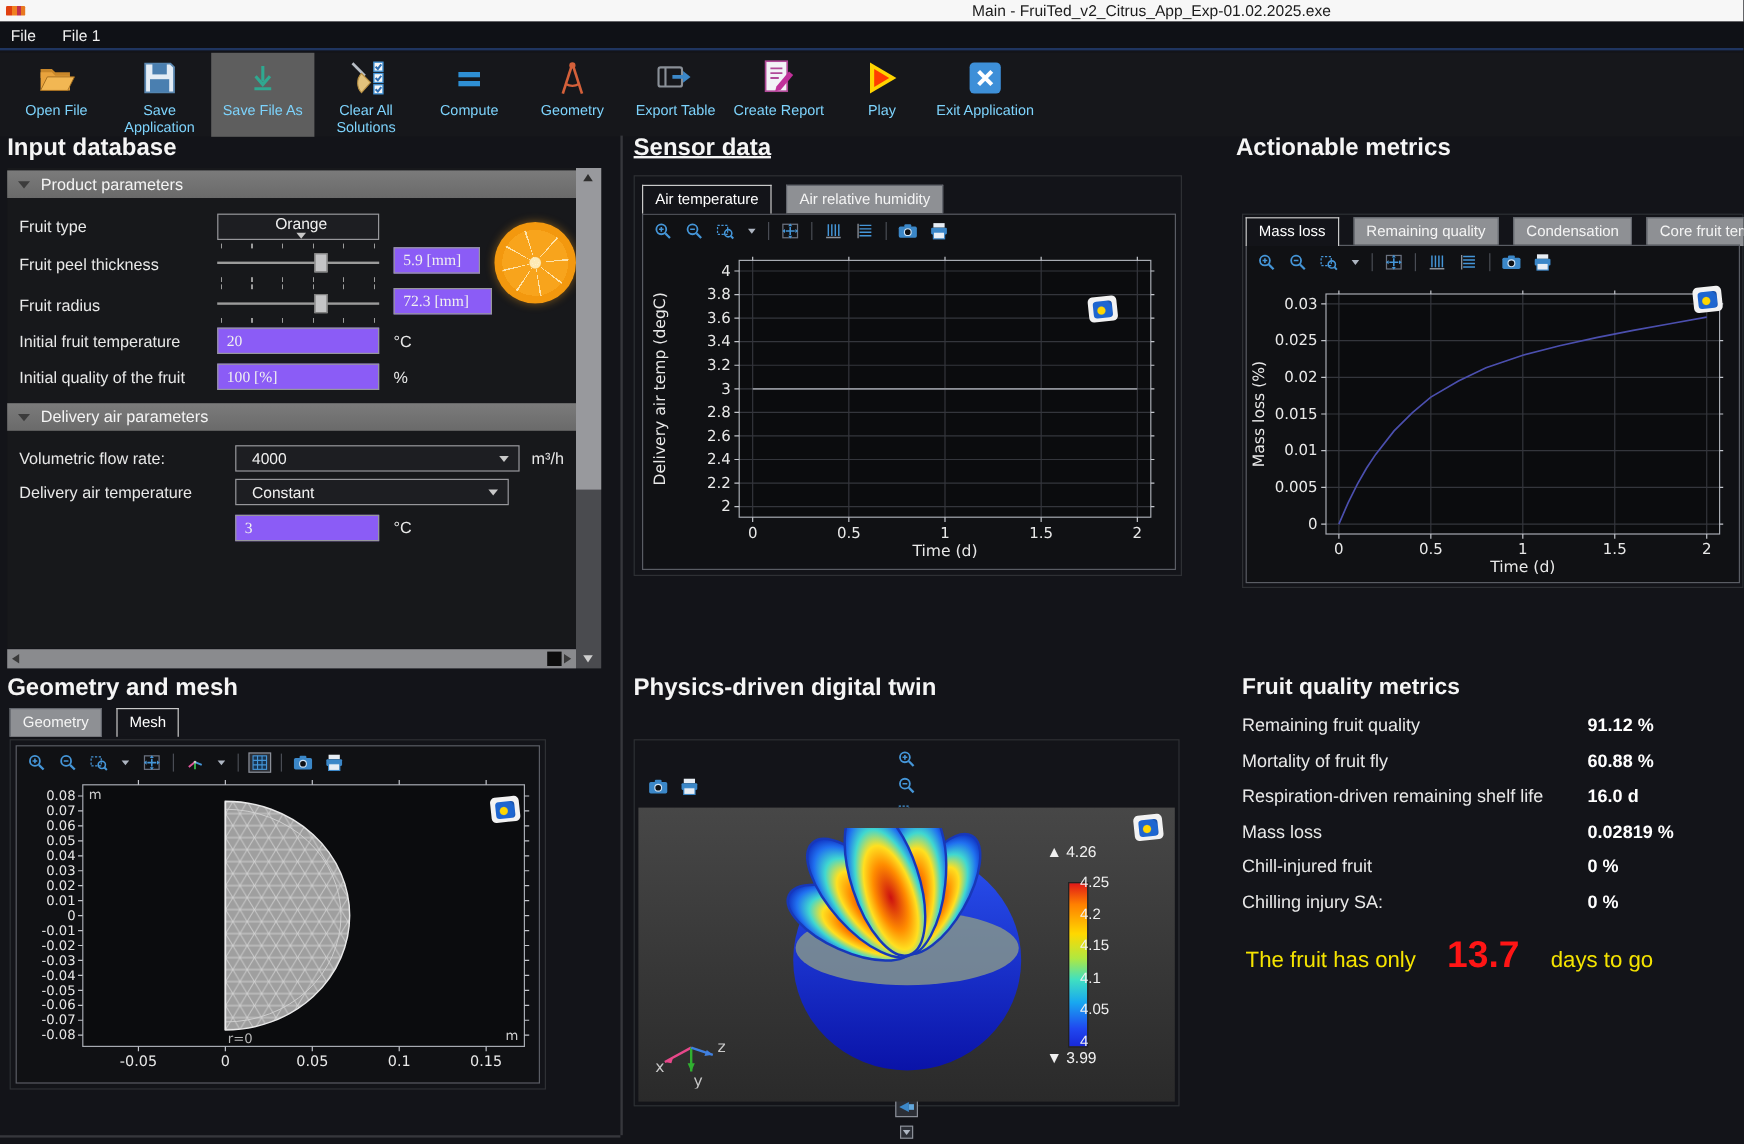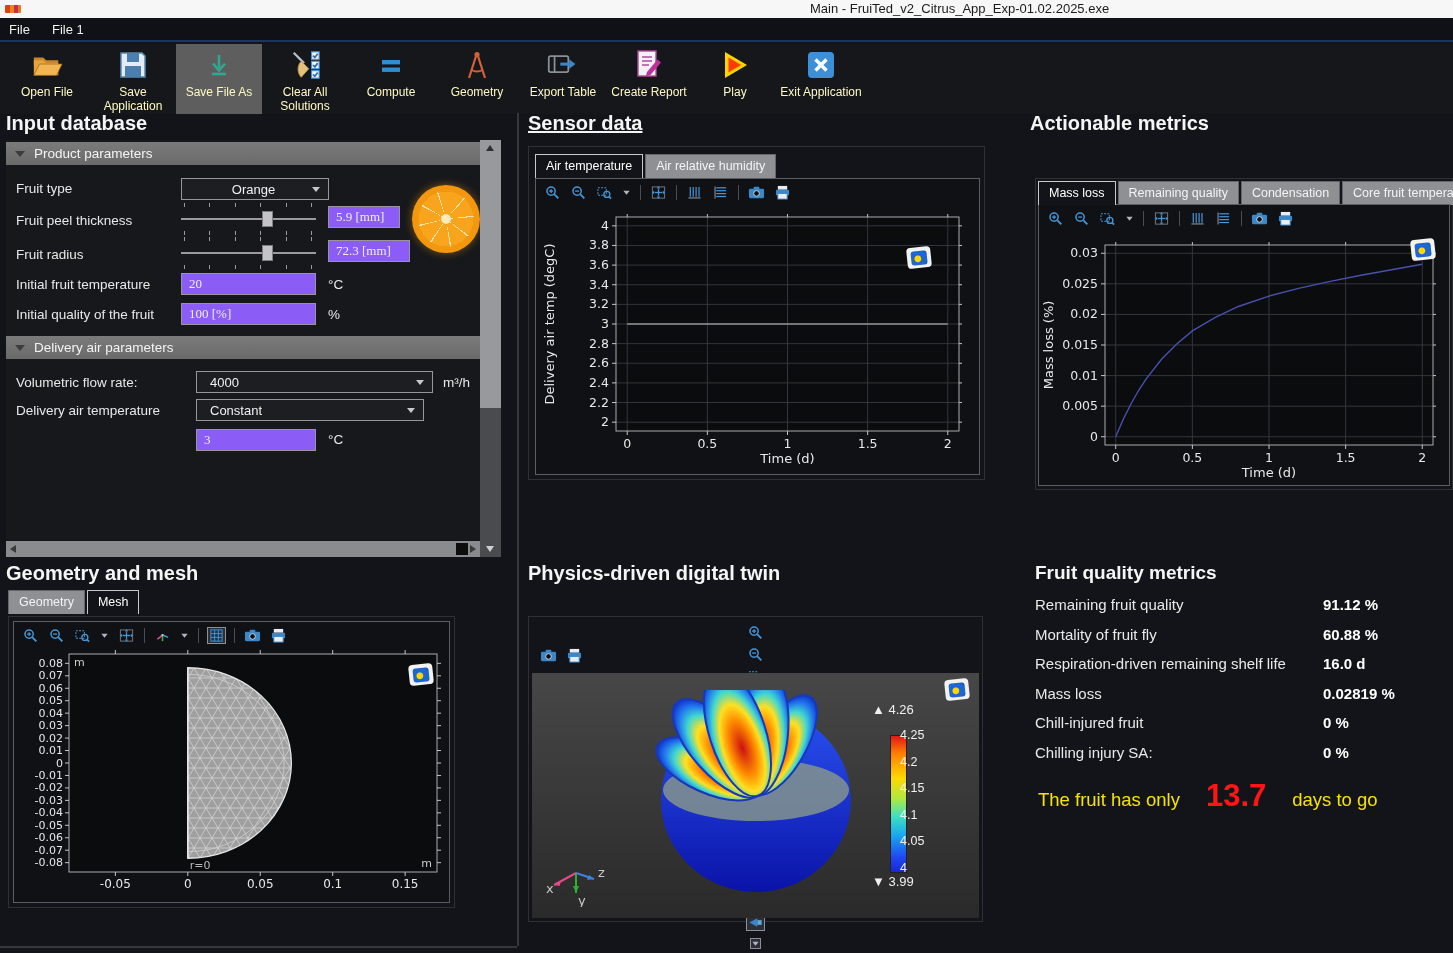--- a/index.html
+++ b/index.html
@@ -19,21 +19,21 @@
   
   .menubar { position:absolute; left:0; top:18px; width:1453px; height:24px; background:#0f1116;
     display:flex; align-items:center; gap:22px; padding-left:9px; font-size:13px; color:#f0f0f0;
     border-bottom:2px solid #1f3560; }
   .mitem { cursor:default; }
 
   
   .toolbar { position:absolute; left:0; top:44px; width:1453px; height:70px; background:#16171b;
     display:flex; padding-left:4px; }
   .tbtn { width:86px; padding-top:3px; display:flex; flex-direction:column; align-items:center;
-    font-size:12px; color:#fef9c3; text-align:center; line-height:1.18; }
+    font-size:12px; color:#7dd3fc; text-align:center; line-height:1.18; }
   .tbtn.active { background:#5e5e5e; }
   .ticon32 { height:36px; display:flex; align-items:center; justify-content:center; margin-bottom:2px; }
   .ticon32 svg { width:32px; height:32px; }
 
   
   .h1 { position:absolute; font-size:20px; font-weight:bold; color:#f5f5f5; white-space:nowrap; }
 
   
   .inputpanel { position:absolute; left:6px; top:140px; width:474px; height:400px; background:#17181b; }
   .sechdr { position:absolute; left:0; width:474px; height:23px;
@@ -68,21 +68,21 @@
   .varr { position:absolute; left:6px; width:0; height:0; border-left:4.5px solid transparent; border-right:4.5px solid transparent; }
   .varr.up { top:5px; border-bottom:6px solid #2e2e2e; }
   .varr.dn { bottom:5px; border-top:6px solid #cfcfcf; }
   .hscroll { position:absolute; left:6px; top:541px; width:474px; height:16px; background:#8a8b8e; }
   .hthumb { position:absolute; left:450px; top:2px; width:12px; height:12px; background:#0d0d0d; }
   .harr { position:absolute; top:4px; width:0; height:0; border-top:4.5px solid transparent; border-bottom:4.5px solid transparent; }
   .harr.lt { left:4px; border-right:6px solid #3a3a3a; }
   .harr.rt { right:4px; border-left:6px solid #3a3a3a; }
 
   
-  .tabs { display:flex; gap:2px; position:absolute; }
+  .tabs { display:flex; gap:12px; position:absolute; }
   .tab { padding:4px 10px 4px; font-size:12.5px; background:#8e9094; color:#f4f4f4;
     border:1px solid #63666d; border-bottom:none; white-space:nowrap; }
   .tab.active { background:#131419; color:#ffffff; border-color:#c9c9c9; position:relative; z-index:2; padding-bottom:5px; }
 
   
   .panel { position:absolute; border:1px solid #2e3034; background:#131419; }
   .frame { position:absolute; border:1px solid #5a5d64; background:#101114; }
   .ptb { display:flex; align-items:center; gap:7px; padding:5px 7px; height:26px; }
   .ptb .sep { width:1px; height:15px; background:#494c54; margin:0 1px; }
   .picon { width:19px; height:17px; display:flex; align-items:center; justify-content:center; }
@@ -254,21 +254,21 @@
 <div class="divider-v"></div>
 <div class="divider-h"></div>
 
 <div class="inputpanel">
   <div class="sechdr" style="top:2px;">
     <span class="tri"></span>
     <span>Product parameters</span>
   </div>
 
   <div class="flabel" style="top:41px;">Fruit type</div>
-  <div class="combo" style="left:175px; top:38px; width:148px;">
+  <div class="combo" style="left:175px; top:38px; width:135px;flex-direction:column;">
     <span class="ctext" style="text-align:center;">Orange</span>
     <span class="dd"></span>
   </div>
 
   <div class="flabel" style="top:73px;">Fruit peel thickness</div>
   <div class="slider" style="left:175px; top:69px;">
     <span class="sticks-t"></span>
       <span class="strack"></span>
     <span class="sthumb" style="left:60%;"></span>
     <span class="sticks-b"></span>

